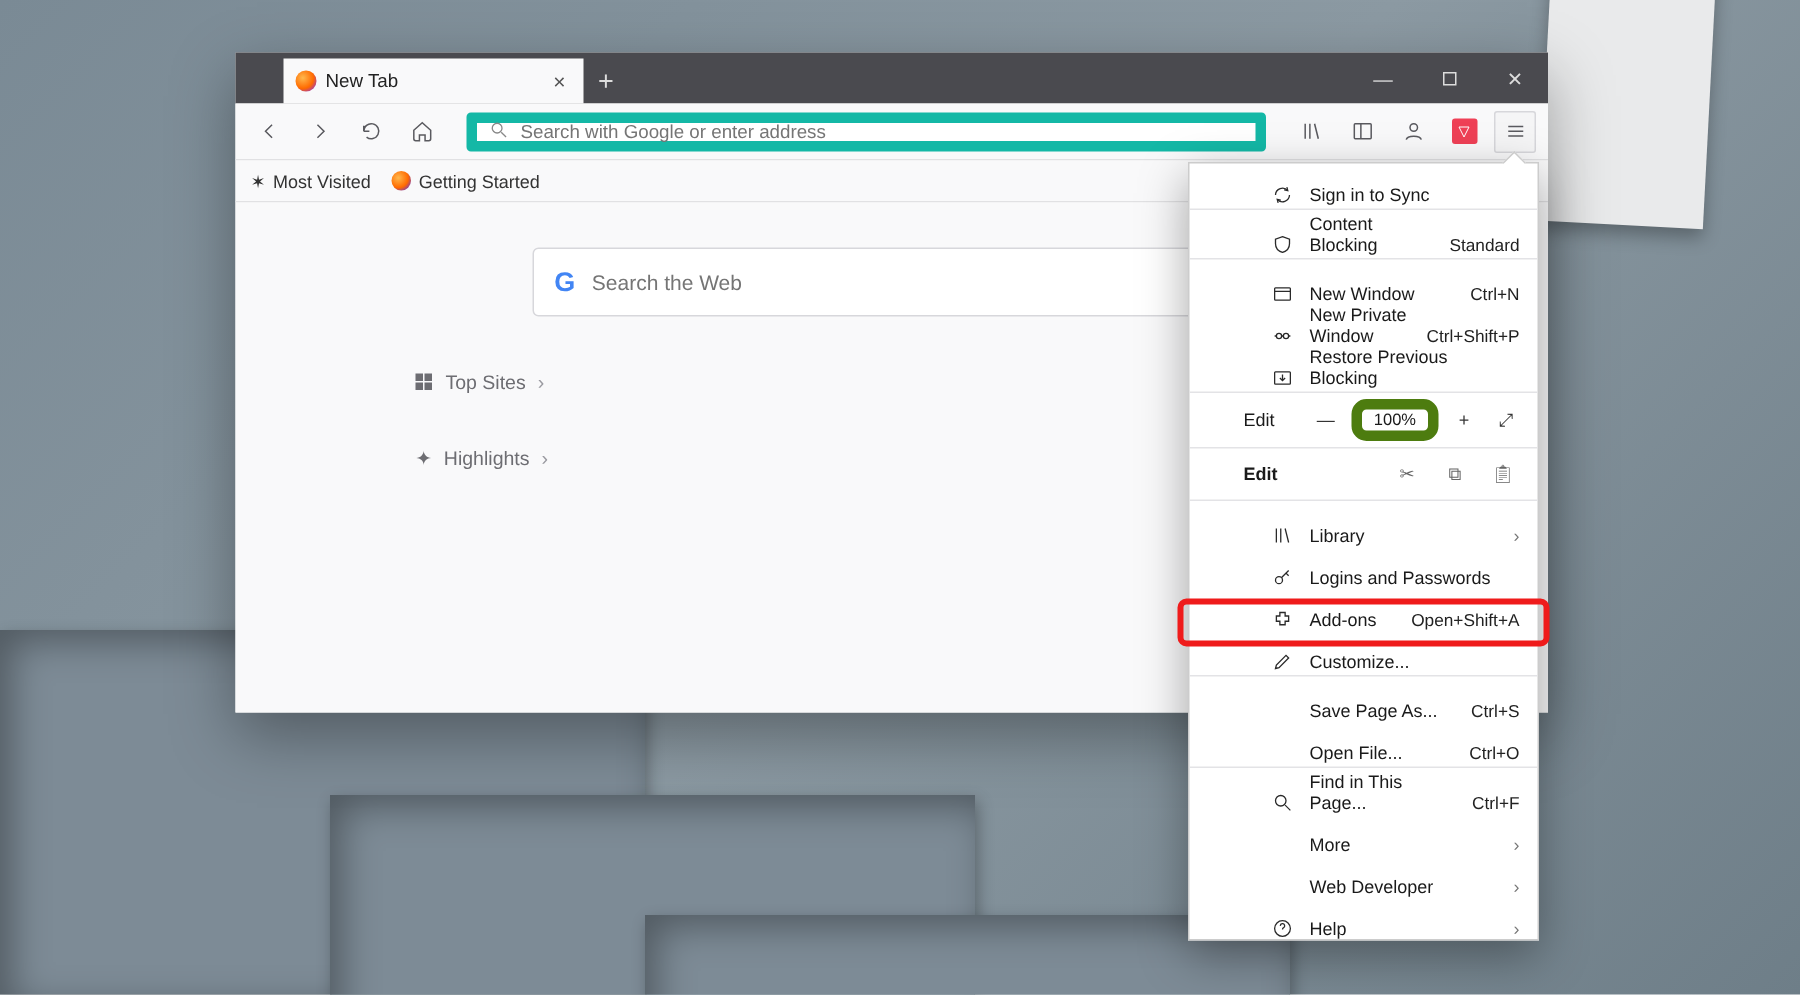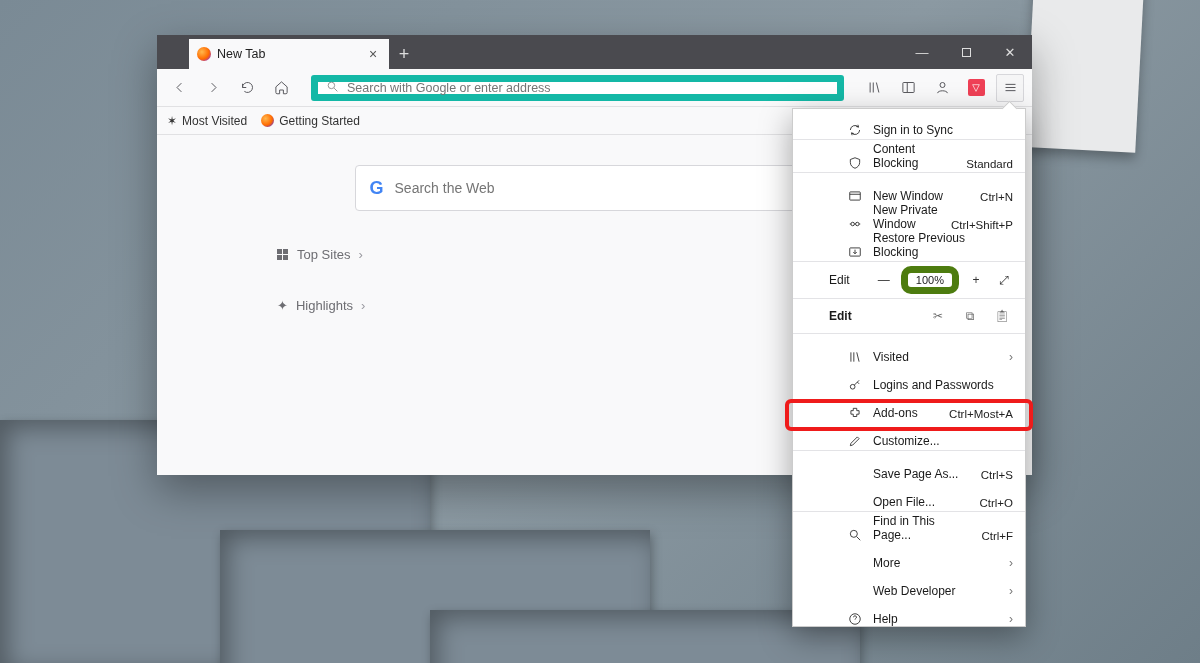--- a/index.html
+++ b/index.html
@@ -297,40 +297,40 @@
   </div>
   <div class="sep"></div>
   <div class="row">
     <span class="mi">
         <svg viewBox="0 0 24 24">
           <line x1="5" y1="4" x2="5" y2="20"></line>
           <line x1="10" y1="4" x2="10" y2="20"></line>
           <line x1="15" y1="4" x2="19" y2="20"></line>
         </svg>
       </span>
-    <span class="lbl">Visited</span>
+    <span class="lbl">Library</span>
     <span class="chev">›</span>
   </div>
   <div class="row">
     <span class="mi">
         <svg viewBox="0 0 24 24">
           <circle cx="8" cy="15" r="4"></circle>
           <path d="M11 12l8-8m-3 3l3 3"></path>
         </svg>
       </span>
     <span class="lbl">Logins and Passwords</span>
   </div>
   <div class="row">
     <span class="mi">
         <svg viewBox="0 0 24 24">
           <path d="M5 8h4V4h6v4h4v6h-4v4H9v-4H5z"></path>
         </svg>
       </span>
     <span class="lbl">Add-ons</span>
-    <span class="sc">Ctrl+Most+A</span>
+    <span class="sc">Open+Shift+A</span>
   </div>
   <div class="row">
     <span class="mi">
         <svg viewBox="0 0 24 24">
           <path d="M4 20l4-1 11-11-3-3L5 16z"></path>
         </svg>
       </span>
     <span class="lbl">Customize...</span>
   </div>
   <div class="sep"></div>

